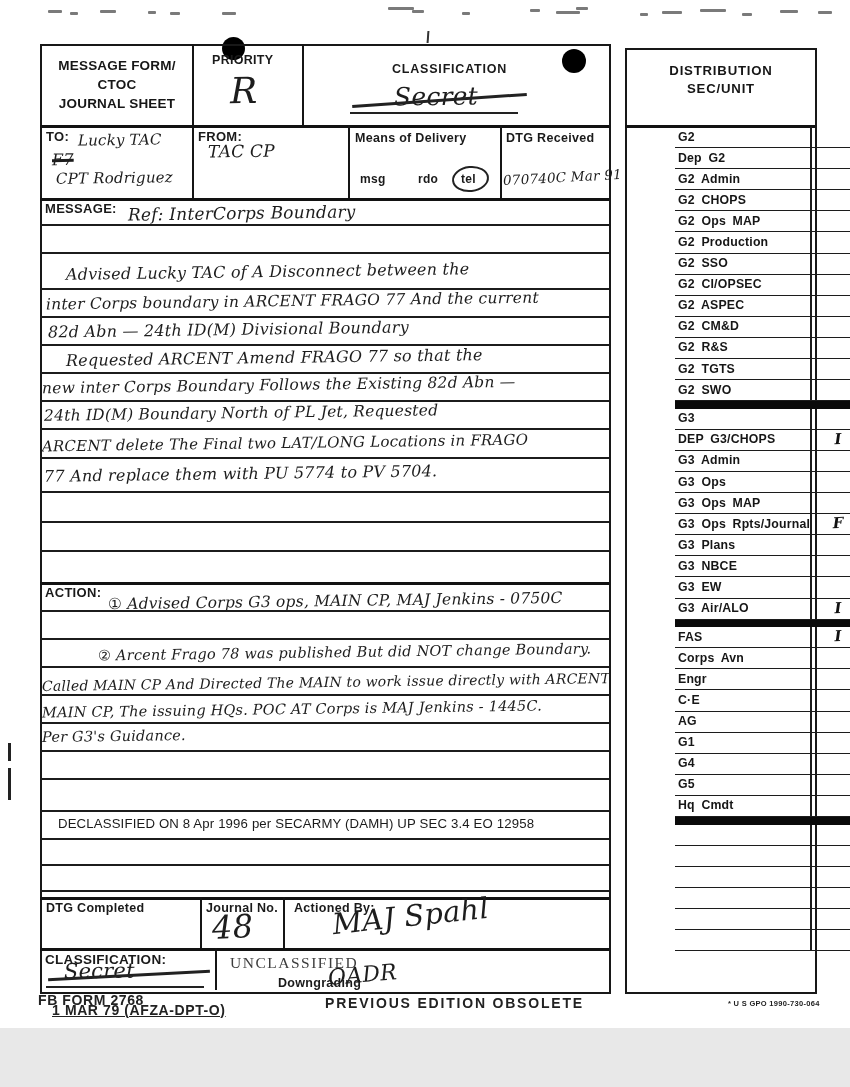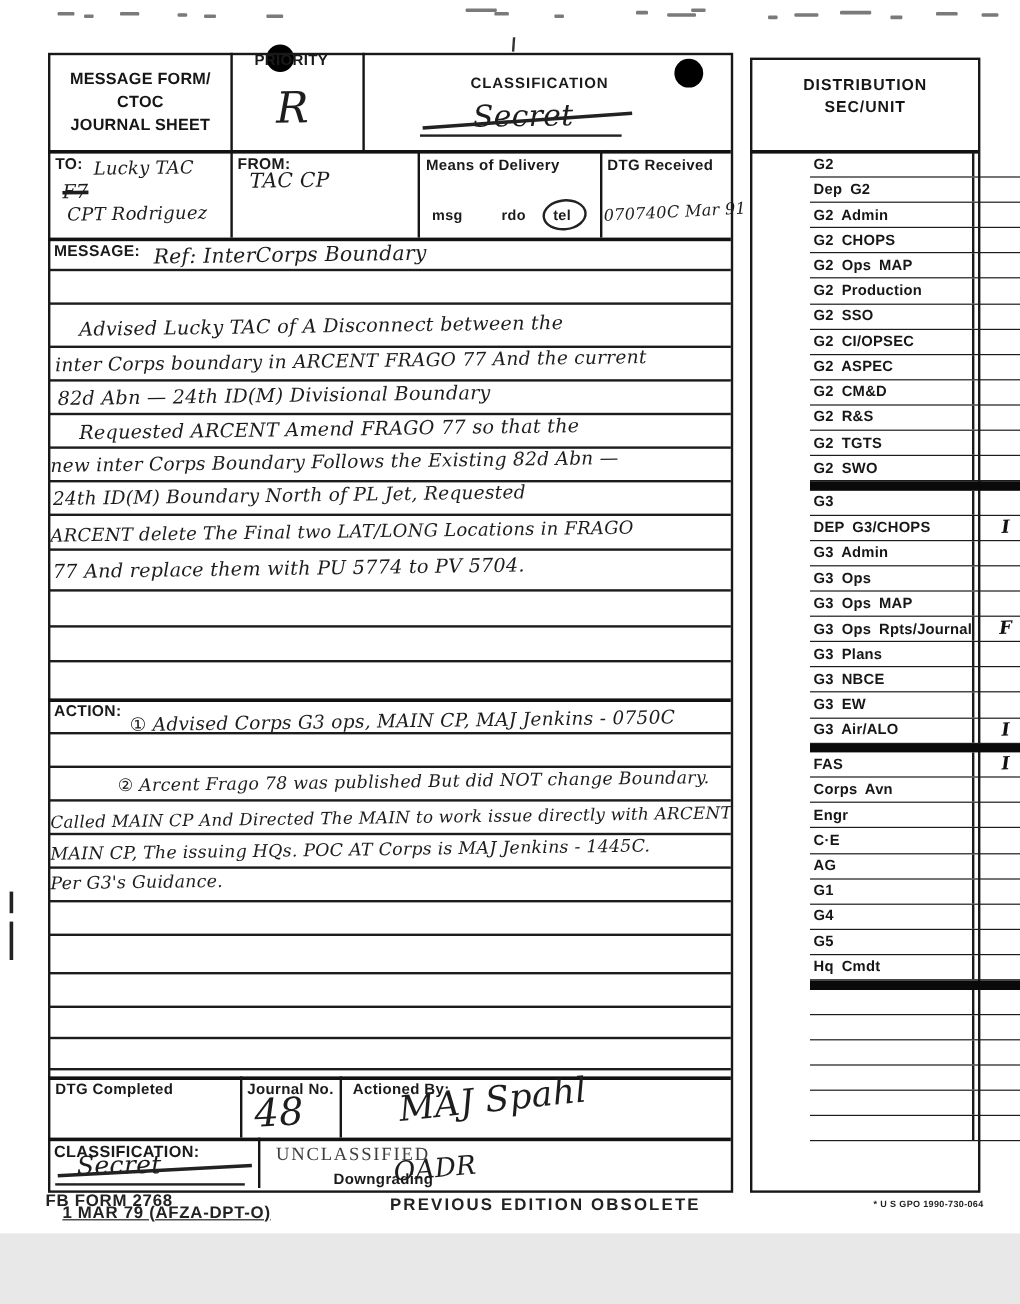--- a/index.html
+++ b/index.html
@@ -60,21 +60,21 @@
   <div class="vline" style="left:192px;top:44px;height:154px;"></div>
   <div class="vline" style="left:302px;top:44px;height:81px;"></div>
   <div class="hline thick" style="left:40px;top:125px;width:569px;"></div>
 
   <div class="title">
     <div>MESSAGE FORM/</div>
     <div>CTOC</div>
     <div>JOURNAL SHEET</div>
   </div>
 
-  <div class="lbl" style="left:198px;top:43px;padding-left:14px;">PRIORITY</div>
+  <div class="lbl" style="left:198px;top:53px;padding-left:14px;">PRIORITY</div>
   <div class="hw" style="left:230px;top:70px;font-size:36px;">R</div>
 
   <div class="lbl" style="left:392px;top:62px;letter-spacing:.8px;">CLASSIFICATION</div>
   <div class="hw" style="left:394px;top:82px;font-size:25px;">Secret</div>
   <div class="strike" style="left:352px;top:99px;width:175px;"></div>
   <div class="uline" style="left:350px;top:112px;width:168px;"></div>
 
   <div class="vline" style="left:348px;top:125px;height:73px;"></div>
   <div class="vline" style="left:500px;top:125px;height:73px;"></div>
   <div class="hline thick" style="left:40px;top:198px;width:569px;"></div>
@@ -95,20 +95,21 @@
 
   <div class="lbl" style="left:506px;top:131px;">DTG Received</div>
   <div class="hw" style="left:503px;top:169px;font-size:13.5px;transform:rotate(-3deg);">070740C Mar 91</div>
 
   <div class="lbl" style="left:45px;top:201px;font-size:13px;">MESSAGE:</div>
   <div class="hline thick" style="left:40px;top:582px;width:569px;"></div>
   <div class="lbl" style="left:45px;top:585px;font-size:13px;">ACTION:</div>
 
   <div class="hline" style="left:40px;top:810px;width:569px;"></div>
   <div class="hline" style="left:40px;top:838px;width:569px;"></div>
+  <div class="stamp" style="left:58px;top:816px;">DECLASSIFIED ON 8 Apr 1996 per SECARMY (DAMH) UP SEC 3.4 EO 12958</div>
 
   <div class="hline thick" style="left:40px;top:897px;width:569px;"></div>
   <div class="vline" style="left:200px;top:897px;height:51px;"></div>
   <div class="vline" style="left:283px;top:897px;height:51px;"></div>
   <div class="hline thick" style="left:40px;top:948px;width:569px;"></div>
   <div class="vline" style="left:215px;top:948px;height:42px;"></div>
 
   <div class="lbl" style="left:46px;top:901px;">DTG Completed</div>
   <div class="lbl" style="left:206px;top:901px;">Journal No.</div>
   <div class="hw" style="left:212px;top:908px;font-size:32px;transform:rotate(-3deg);">48</div>

